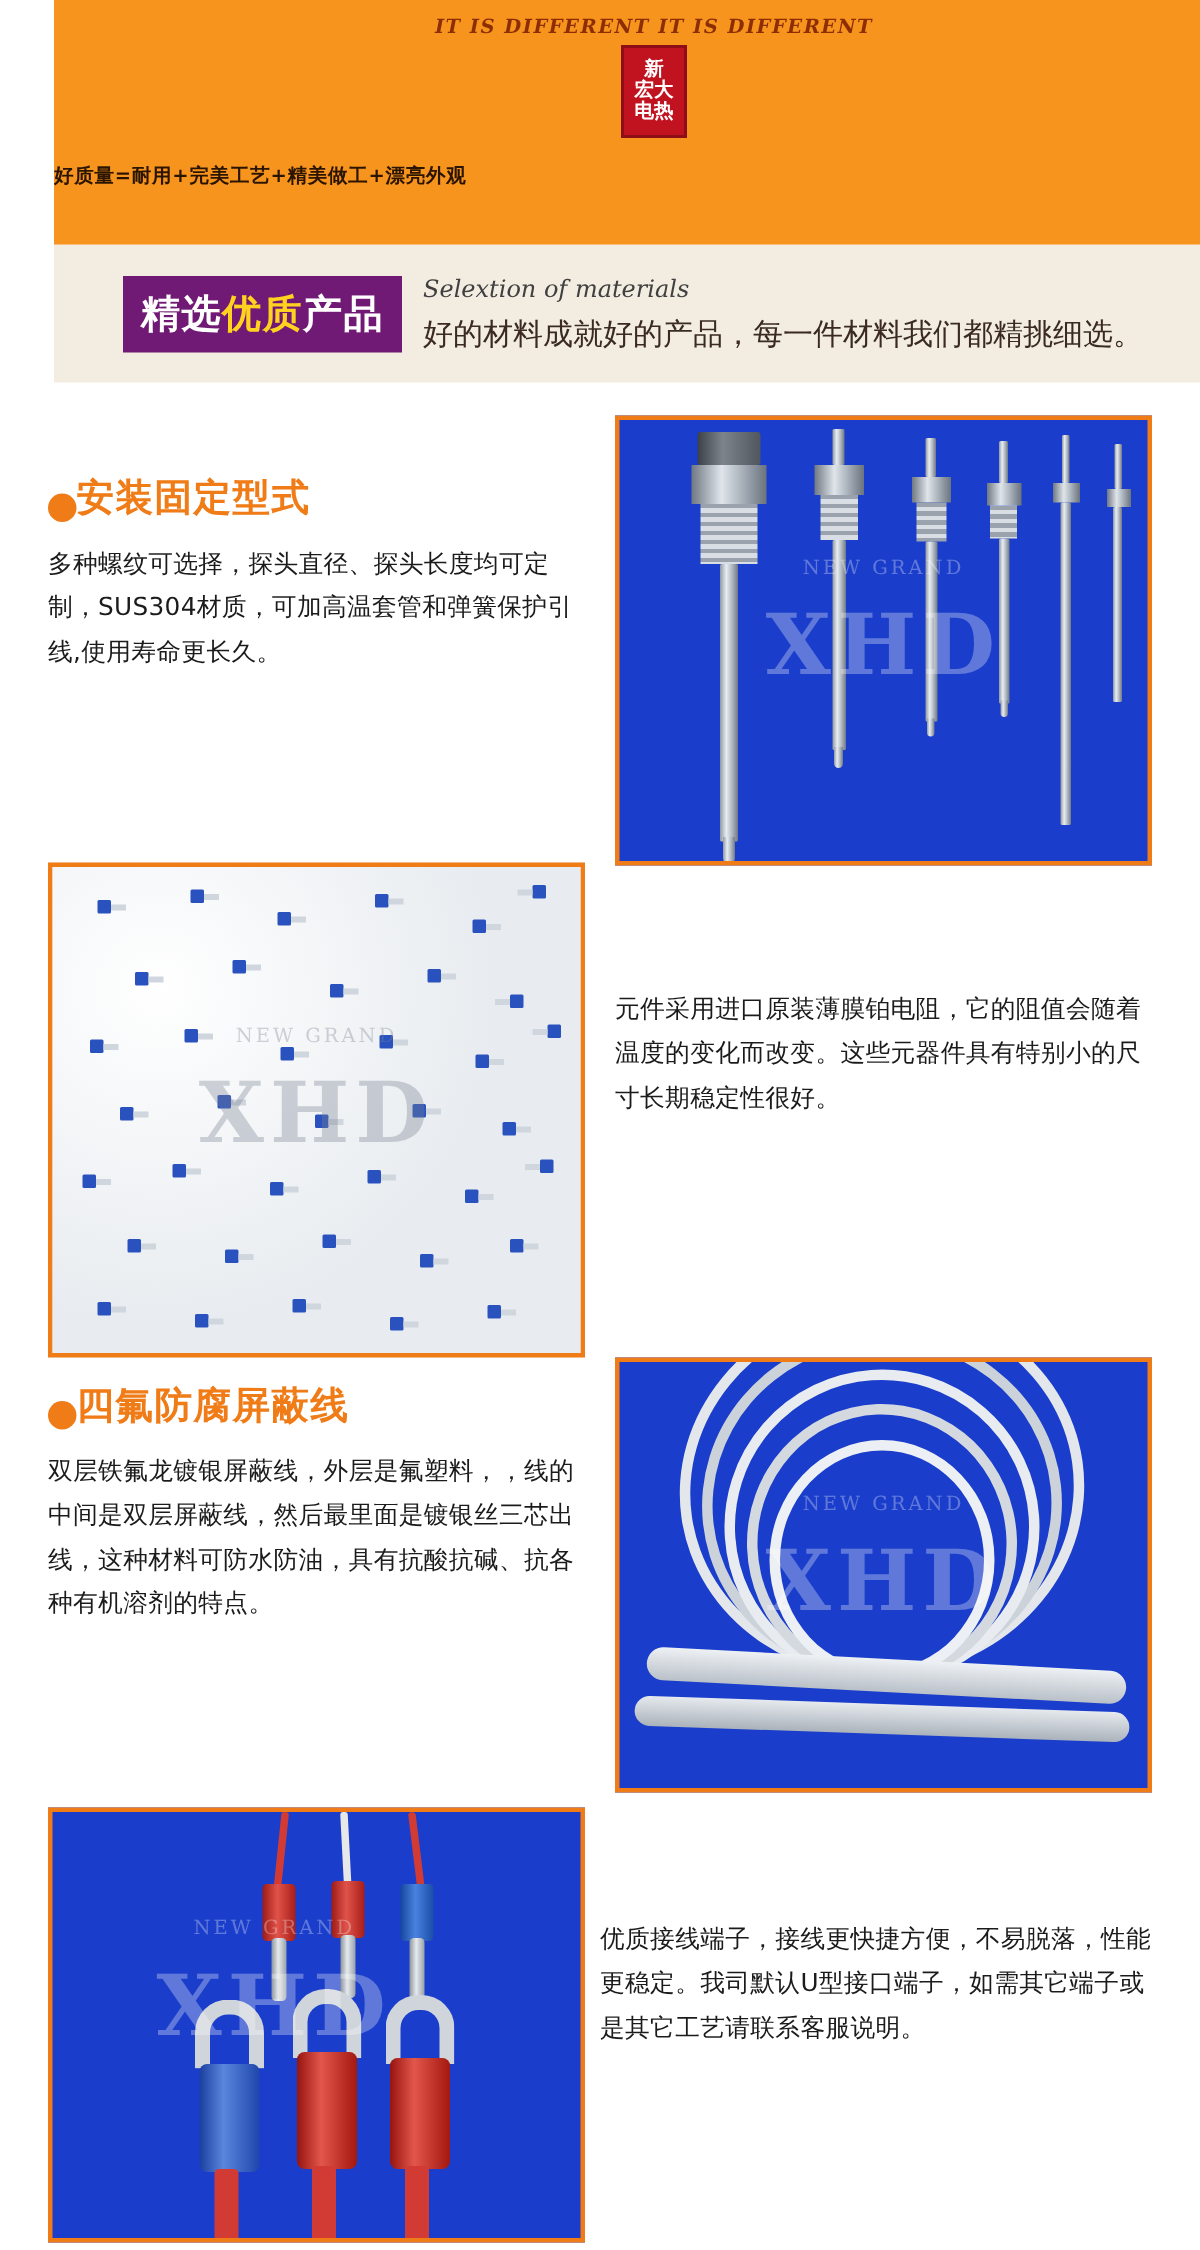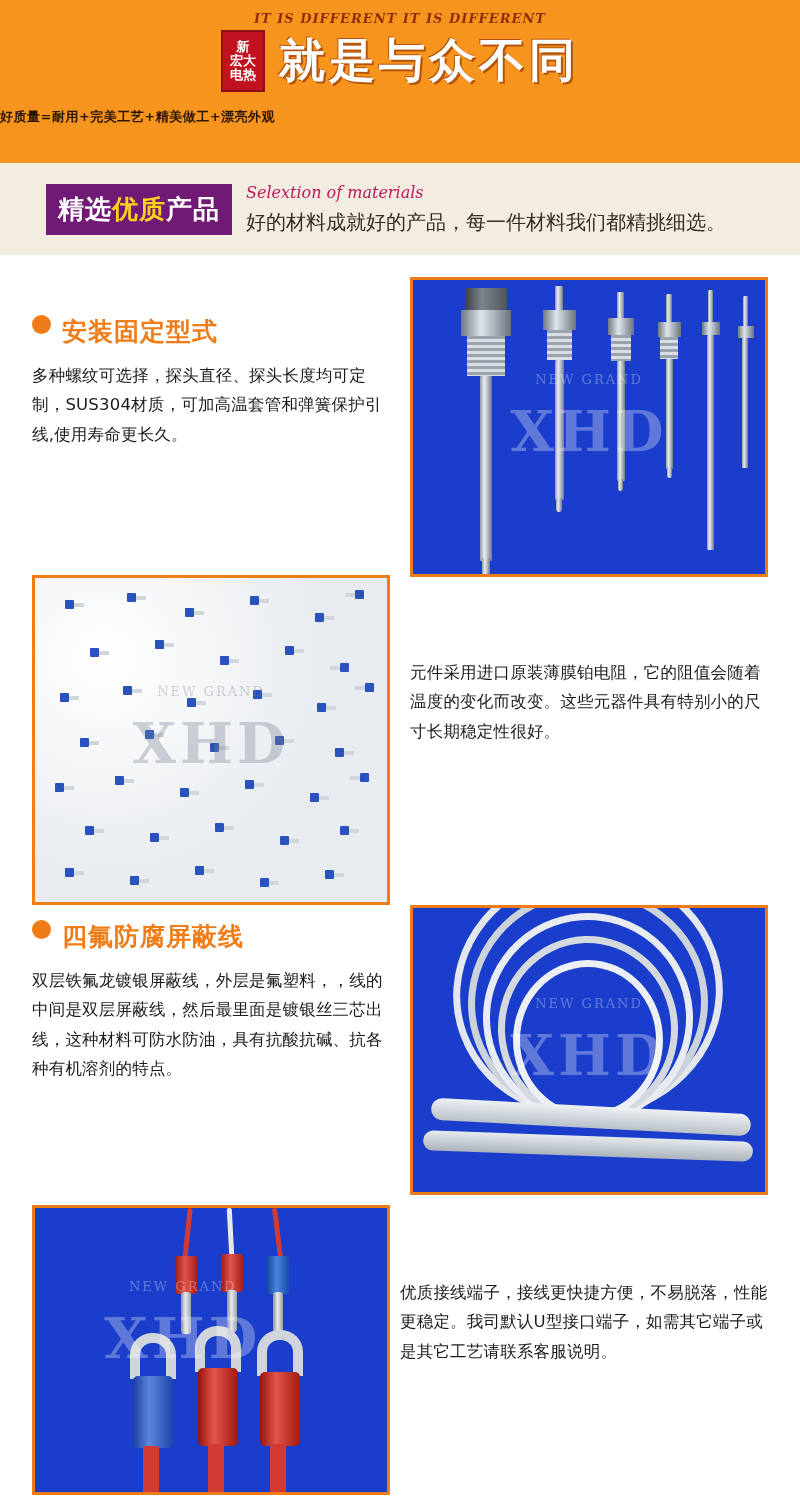--- a/index.html
+++ b/index.html
@@ -8,20 +8,21 @@
     height: 1500px;
     background: #ffffff;
     font-family: "DejaVu Sans", "Liberation Sans", sans-serif;
   }
   .page {
     position: relative;
     width: 800px;
     height: 1500px;
     overflow: hidden;
     background: #ffffff;
+    padding-left: 36px;
   }
 
   
   .banner {
     position: relative;
     width: 800px;
     height: 160px;
     background: #f7941e;
     overflow: hidden;
   }
@@ -94,21 +95,21 @@
     font-weight: bold;
     font-size: 26px;
     padding: 8px 12px;
     letter-spacing: 1px;
     white-space: nowrap;
     margin-right: 14px;
   }
   .sel-badge .hl { color: #ffd21f; }
   .sel-texts { line-height: 1.45; }
   .sel-en {
-    color: #be185d;
+    color: #404040;
     font-family: "DejaVu Serif", "Liberation Serif", serif;
     font-style: italic;
     font-size: 16px;
   }
   .sel-cn {
     color: #3a2a20;
     font-size: 20px;
     margin-top: 3px;
   }
   .photo {
@@ -125,21 +126,21 @@
     text-align: center;
     color: rgba(255,255,255,.30);
     font-family: "DejaVu Serif", "Liberation Serif", serif;
     pointer-events: none;
     white-space: nowrap;
   }
   .photo .wm .wm1 { font-size: 13px; letter-spacing: 2px; }
   .photo .wm .wm2 { font-size: 56px; font-weight: bold; letter-spacing: 4px; line-height: 1; margin-top: 16px; }
 
   .txt-block { position: absolute; }
-  .head-row { display: flex; align-items: flex-start; gap: 11px; }
+  .head-row { display: flex; align-items: flex-end; }
   .dot {
     width: 19px; height: 19px; border-radius: 50%;
     background: #f07c18; flex: none;
   }
   .head-title {
     font-size: 25px;
     font-weight: bold;
     color: #f07c18;
     letter-spacing: 1px;
   }
@@ -183,21 +184,20 @@
 <div class="page">
 
   <div class="banner">
     <div class="banner-top-text">IT IS DIFFERENT IT IS DIFFERENT</div>
     <div class="banner-main">
       <div class="logo-badge">
         <span>新</span>
         <span>宏大</span>
         <span>电热</span>
       </div>
-      <div class="banner-title">就是与众不同</div>
     </div>
     <div class="banner-sub">好质量=耐用+完美工艺+精美做工+漂亮外观</div>
   </div>
 
   <div class="section-bar">
     <div class="sel-badge"><span>精选</span><span class="hl">优质</span><span>产品</span></div>
     <div class="sel-texts">
       <div class="sel-en">Selextion of materials</div>
       <div class="sel-cn">好的材料成就好的产品，每一件材料我们都精挑细选。</div>
     </div>

